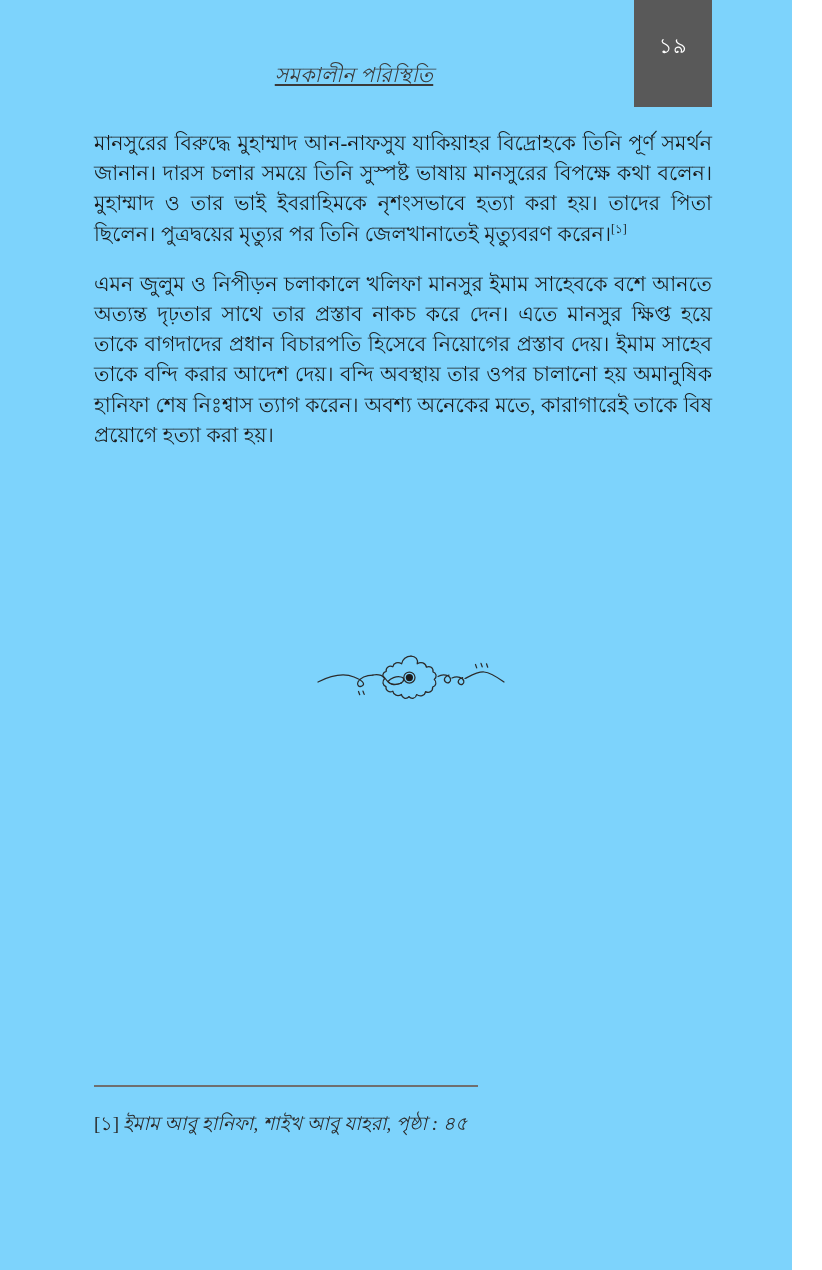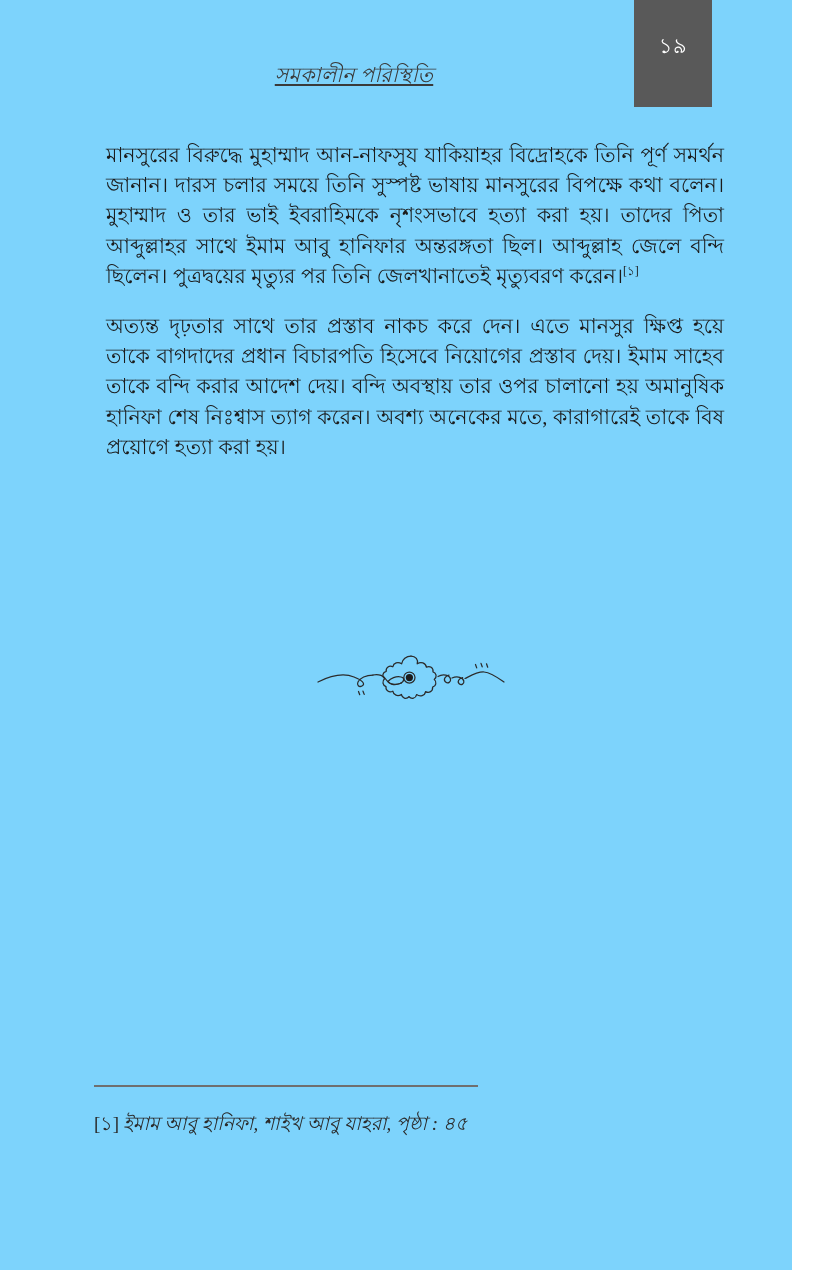--- a/index.html
+++ b/index.html
@@ -50,24 +50,23 @@
     font-size: 20.5px;
     color: #3a3a3a;
     letter-spacing: 0.3px;
     white-space: nowrap;
     text-decoration: underline;
   }
 
   
   .body-col {
     position: absolute;
-    top: 140px;
+    top: 128px;
     left: 94px;
     width: 618px;
-    margin-left: 12px;
   }
   .para {
     font-family: "Liberation Serif", serif;
     font-size: 20.5px;
     line-height: 30.2px;
     color: #1b1b1b;
     text-align: justify;
     text-align-last: left;
     margin: 0 0 0 0;
     word-spacing: 0.5px;
@@ -139,25 +138,25 @@
     <span class="page-number-text">১৯</span>
   </div>
   <div class="running-head">সমকালীন পরিস্থিতি</div>
 
   <div class="body-col">
 
     <p class="para">
       <span class="ln">মানসুরের বিরুদ্ধে মুহাম্মাদ আন-নাফসুয যাকিয়াহর বিদ্রোহকে তিনি পূর্ণ সমর্থন</span>
       <span class="ln">জানান। দারস চলার সময়ে তিনি সুস্পষ্ট ভাষায় মানসুরের বিপক্ষে কথা বলেন।</span>
       <span class="ln">মুহাম্মাদ ও তার ভাই ইবরাহিমকে নৃশংসভাবে হত্যা করা হয়। তাদের পিতা</span>
-      <span class="ln">আব্দুল্লাহর সাথে ইমাম আবু হানিফার অন্তরঙ্গতা ছিল। আব্দুল্লাহ জেলে বন্দি</span>
       <span class="ln last"><span>ছিলেন। পুত্রদ্বয়ের মৃত্যুর পর তিনি জেলখানাতেই মৃত্যুবরণ করেন।</span><span class="fn-ref">[১]</span></span>
     </p>
 
     <p class="para">
+      <span class="ln">এমন জুলুম ও নিপীড়ন চলাকালে খলিফা মানসুর ইমাম সাহেবকে বশে আনতে</span>
       <span class="ln">অত্যন্ত দৃঢ়তার সাথে তার প্রস্তাব নাকচ করে দেন। এতে মানসুর ক্ষিপ্ত হয়ে</span>
       <span class="ln">তাকে বাগদাদের প্রধান বিচারপতি হিসেবে নিয়োগের প্রস্তাব দেয়। ইমাম সাহেব</span>
       <span class="ln">তাকে বন্দি করার আদেশ দেয়। বন্দি অবস্থায় তার ওপর চালানো হয় অমানুষিক</span>
       <span class="ln">হানিফা শেষ নিঃশ্বাস ত্যাগ করেন। অবশ্য অনেকের মতে, কারাগারেই তাকে বিষ</span>
       <span class="ln last">প্রয়োগে হত্যা করা হয়।</span>
     </p>
 
   </div>
 
   <div class="ornament">

